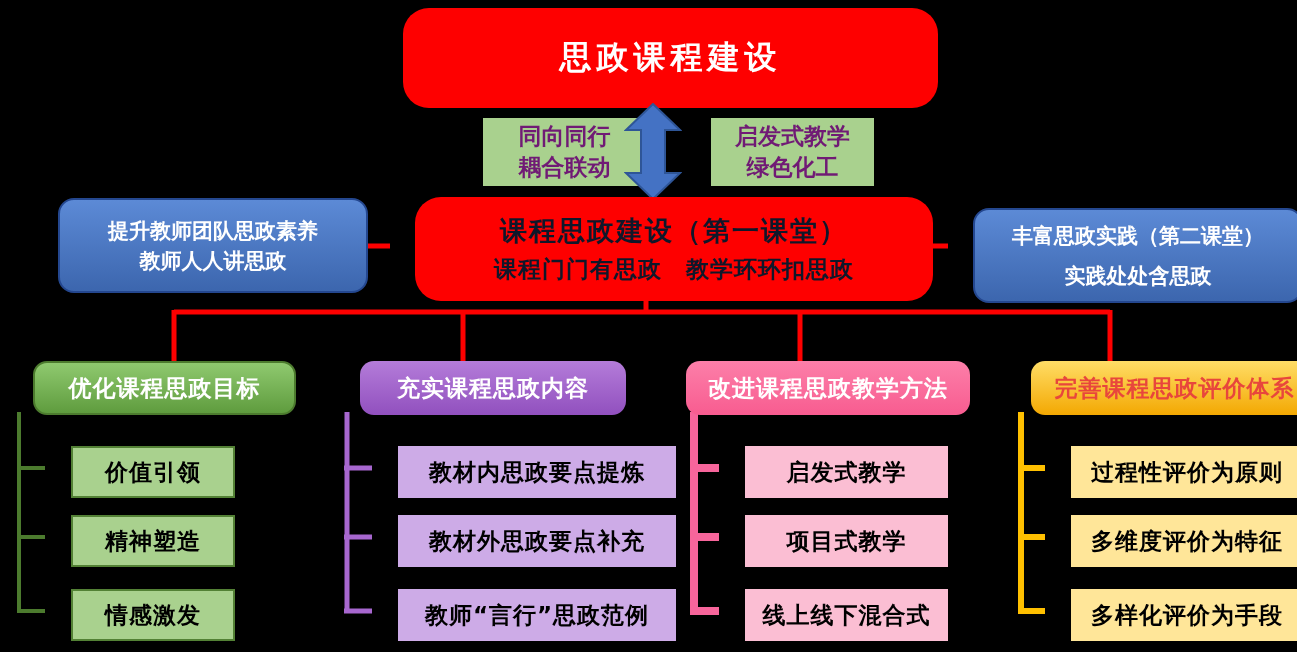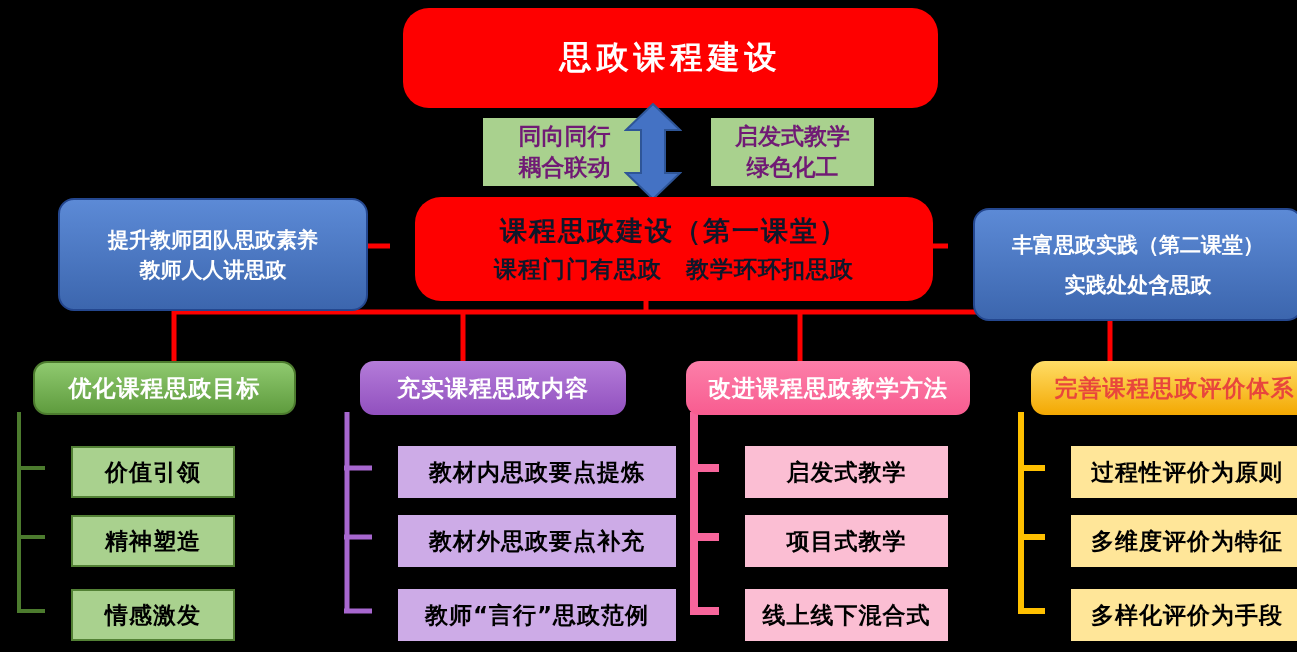--- a/index.html
+++ b/index.html
@@ -25,21 +25,21 @@
   .n-couple-l{left:455px;top:118px;}
   .n-couple-r{left:683px;top:118px;}
   
   .arrow-wrap{position:absolute;left:624px;top:103px;width:58px;height:97px;}
   
   .n-center{left:387px;top:197px;width:518px;height:104px;background:#FE0000;
             border-radius:26px;color:#0f172a;}
   .n-center .l1{font-size:27px;letter-spacing:2px;}
   .n-center .l2{font-size:23px;margin-top:5px;letter-spacing:1px;}
   
-  .n-blue{height:113px;border-radius:16px;color:#fff;font-size:21px;line-height:30px;
+  .n-blue{height:95px;border-radius:16px;color:#fff;font-size:21px;line-height:30px;
           background:linear-gradient(#5C8AD6,#3C66AE);border:2px solid #24478F;align-items:center;}
   .n-blue-l{left:30px;top:198px;width:310px;}
   .n-blue-r{left:945px;top:208px;width:330px;gap:10px;}
   
   .hdr{top:361px;height:54px;border-radius:14px;color:#fff;font-size:23px;letter-spacing:1px;}
   .hdr-g{left:5px;width:263px;background:linear-gradient(#8FC96F,#5F9C3E);border:2px solid #4C7B2E;}
   .hdr-p{left:332px;width:266px;background:linear-gradient(#B47CD9,#9150BE);}
   .hdr-k{left:658px;width:284px;background:linear-gradient(#FC7FA9,#F85C90);}
   .hdr-y{left:1003px;width:287px;background:linear-gradient(#FFDD66,#F3A802);color:#E8463C;}
   

